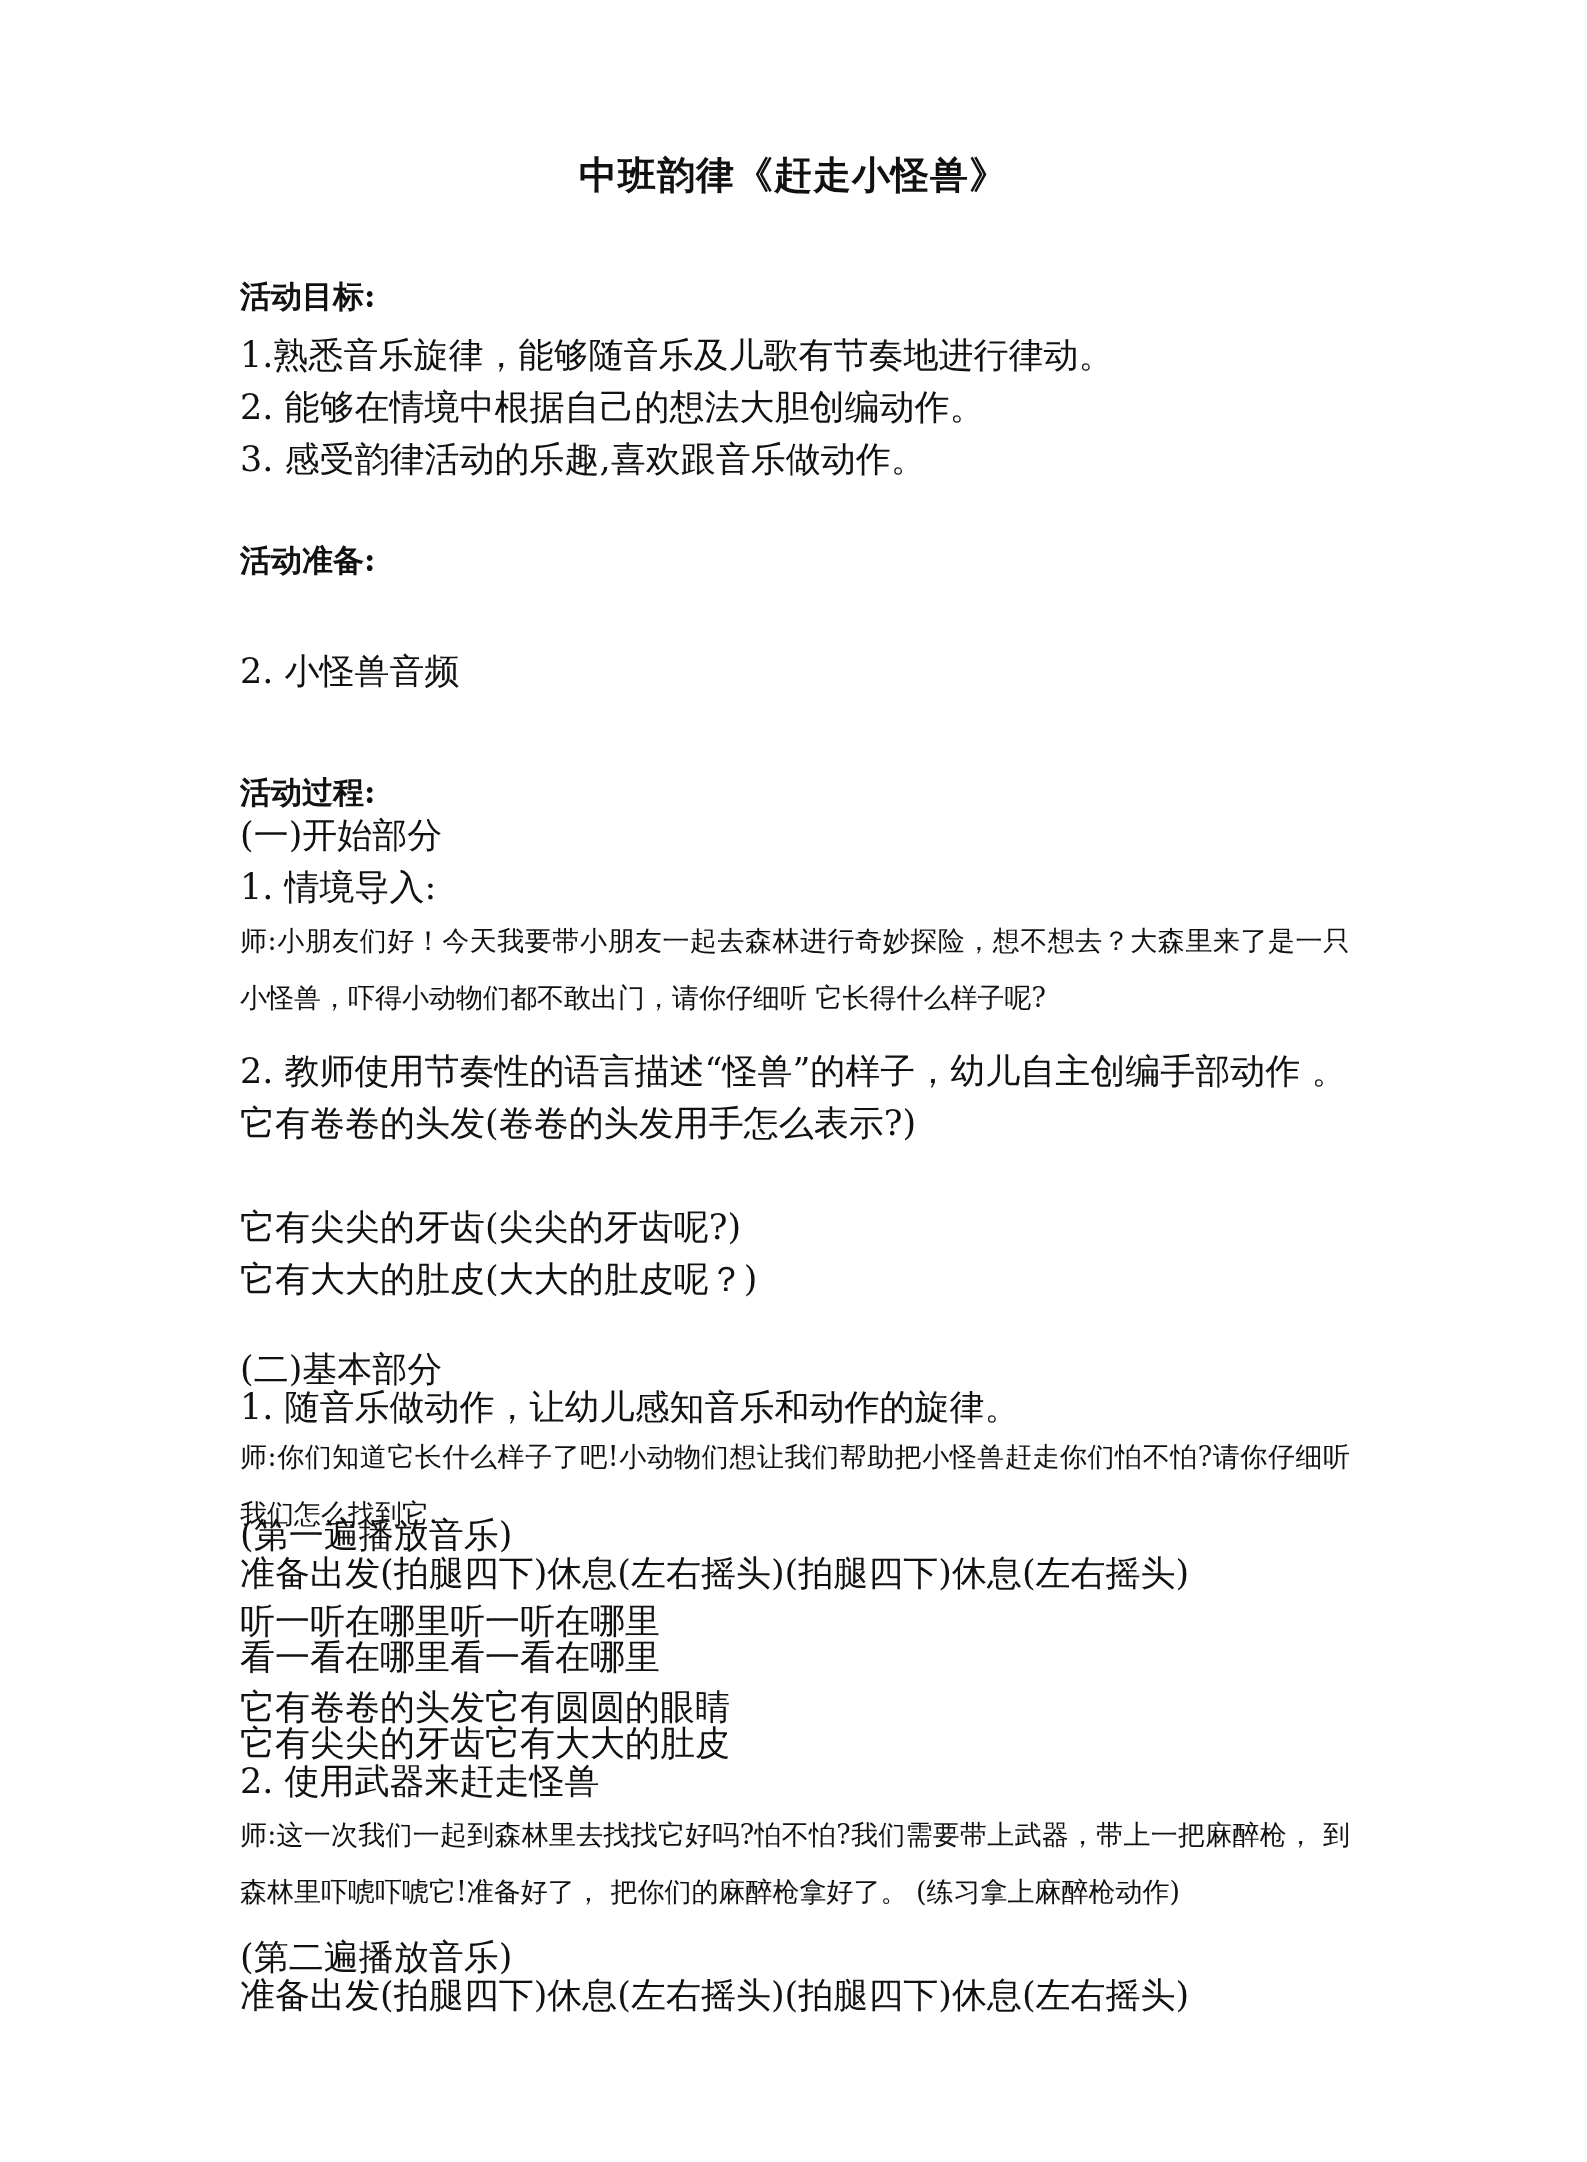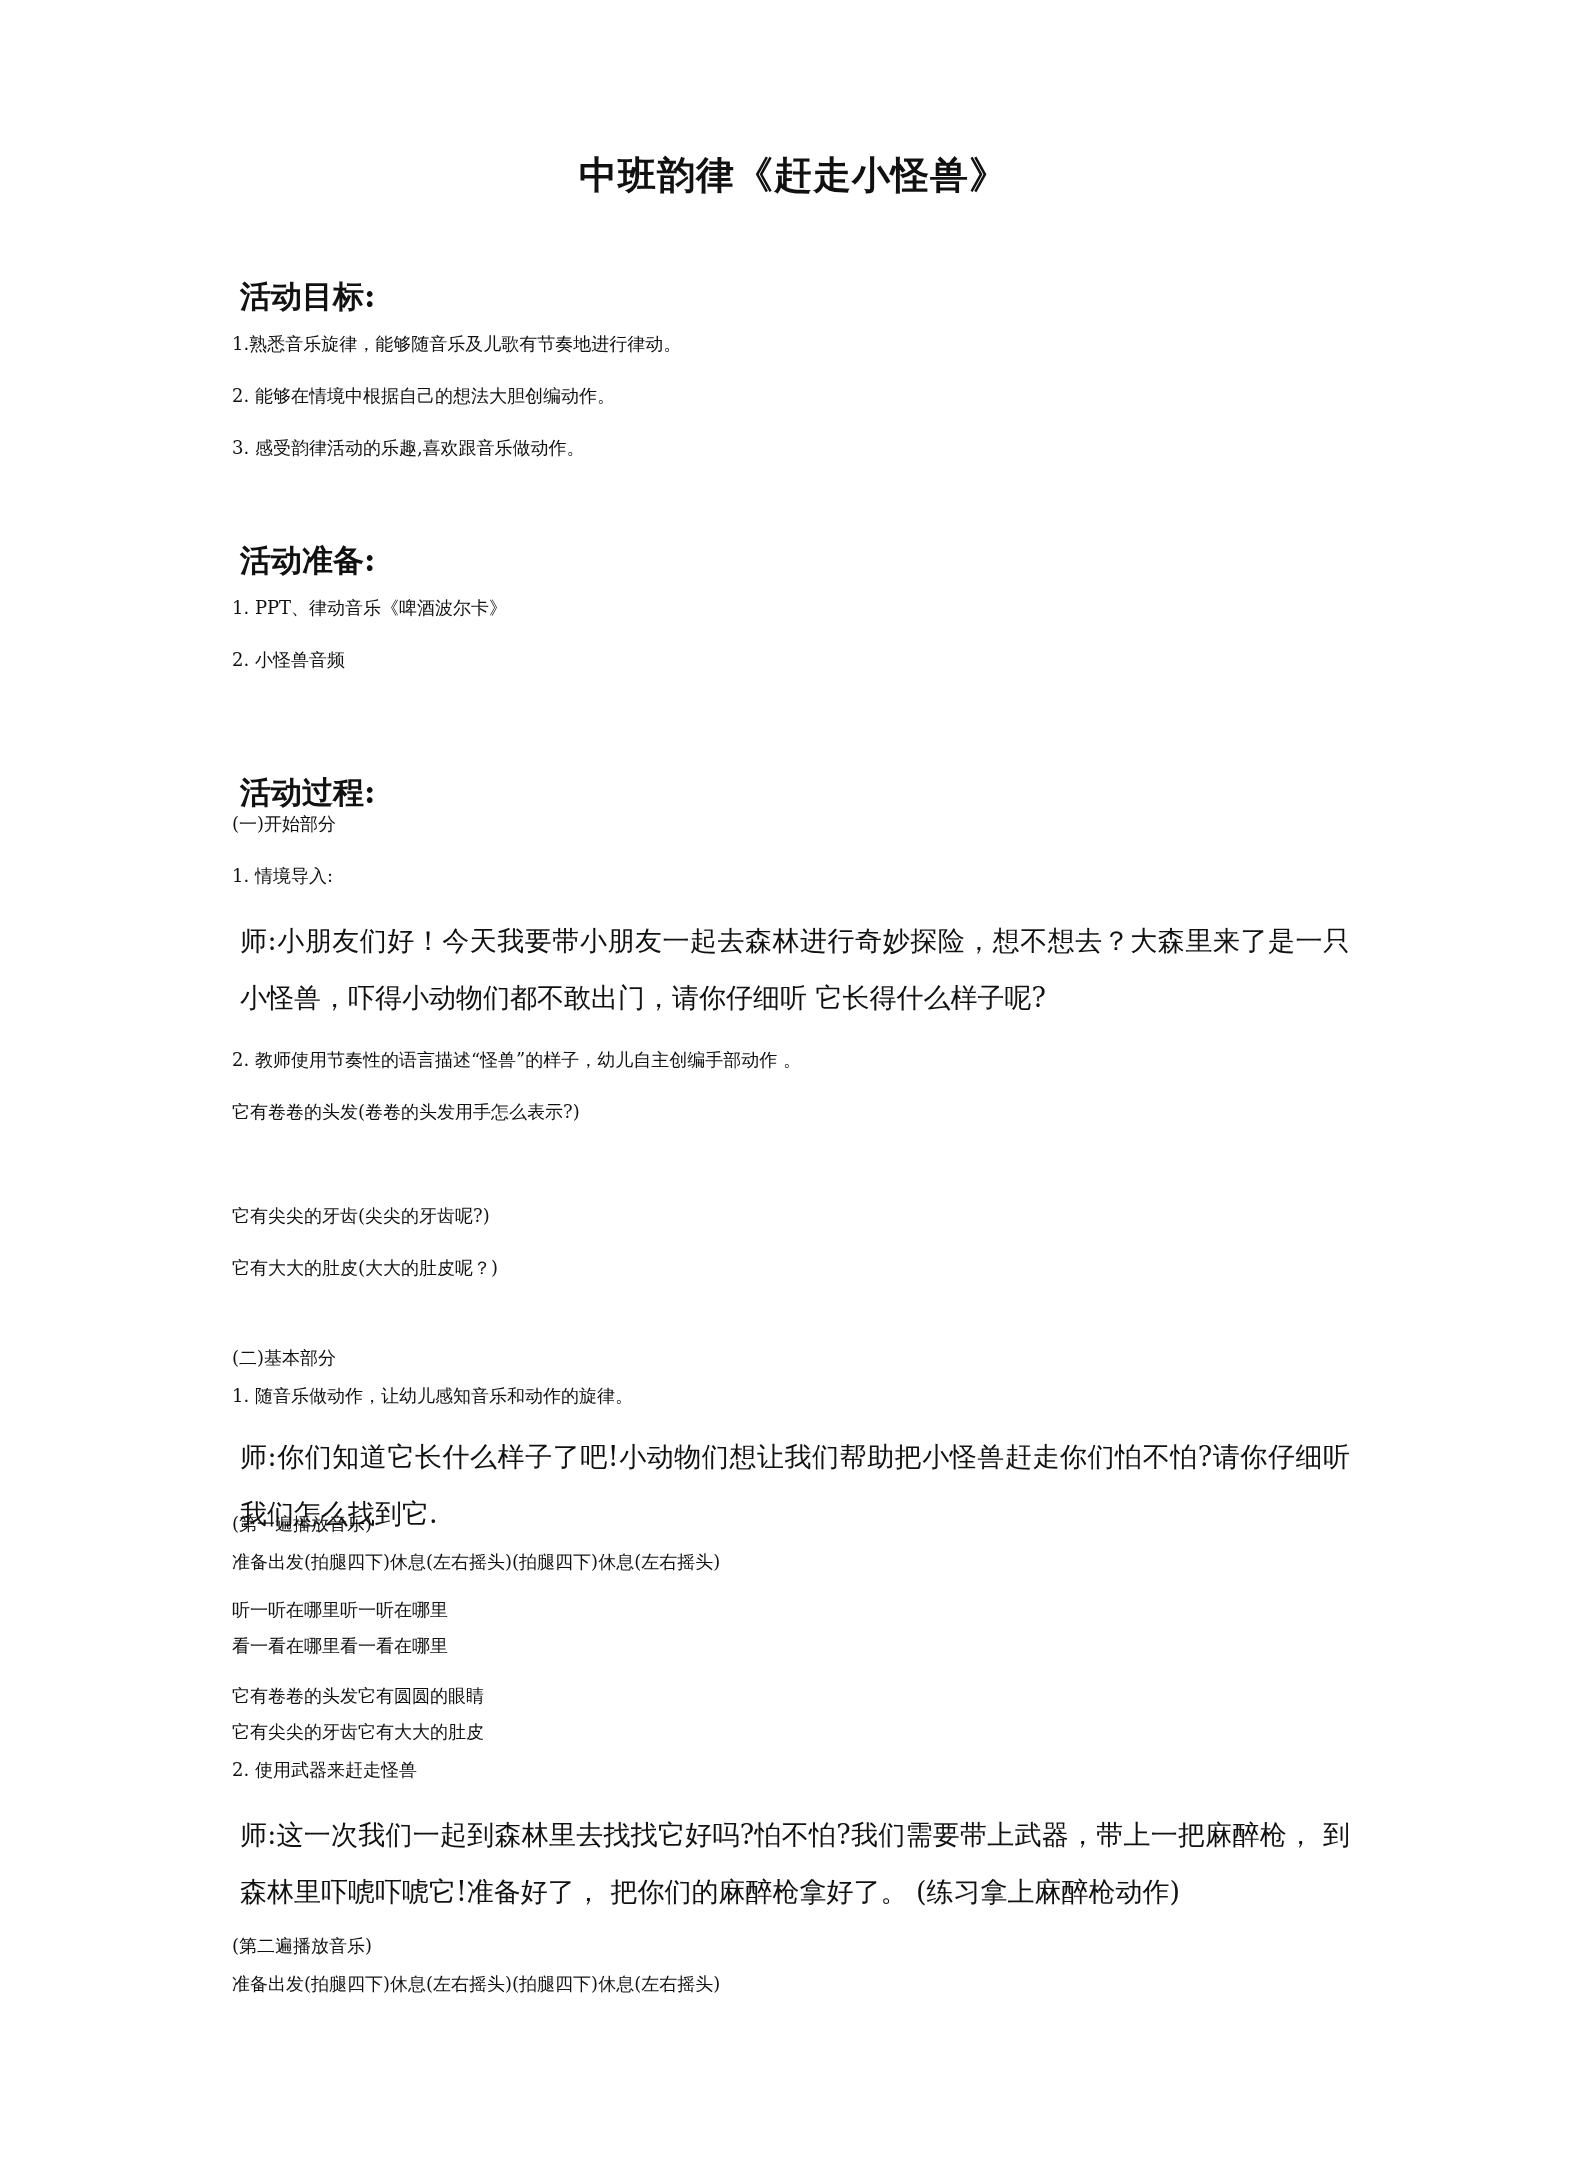--- a/index.html
+++ b/index.html
@@ -10,40 +10,39 @@
   }
   .page { position: absolute; left: 0; top: 0; width: 1587px; height: 2152px; }
   .title {
     position: absolute; left: 0; width: 1587px; top: 150px;
     text-align: center; font-size: 38px; font-weight: bold; letter-spacing: 1px;
   }
   .h {
     position: absolute; left: 240px; font-size: 31px; font-weight: bold;
   }
   .line {
-    position: absolute; left: 232px; font-size: 18px; white-space: nowrap;
+    position: absolute; left: 240px; font-size: 35px; white-space: nowrap;
   }
   .para {
     position: absolute; left: 240px; width: 1110px; font-size: 27px;
     line-height: 57px; text-align: justify;
   }
 </style>
 </head>
 <body>
 
 <div class="page">
   <div class="title">中班韵律《赶走小怪兽》</div>
 
   <div class="h" style="top:276px;">活动目标:</div>
   <div class="line" style="top:332px;">1.熟悉音乐旋律，能够随音乐及儿歌有节奏地进行律动。</div>
   <div class="line" style="top:384px;">2. 能够在情境中根据自己的想法大胆创编动作。</div>
   <div class="line" style="top:436px;">3. 感受韵律活动的乐趣,喜欢跟音乐做动作。</div>
 
   <div class="h" style="top:540px;">活动准备:</div>
-  <div class="line" style="top:596px;">1.  PPT、律动音乐《啤酒波尔卡》</div>
   <div class="line" style="top:648px;">2.  小怪兽音频</div>
 
   <div class="h" style="top:756px;margin-top:16px;">活动过程:</div>
   <div class="line" style="top:812px;">(一)开始部分</div>
   <div class="line" style="top:864px;">1. 情境导入:</div>
   <div class="para" style="top:912px;">师:小朋友们好！今天我要带小朋友一起去森林进行奇妙探险，想不想去？大森里来了是一只小怪兽，吓得小动物们都不敢出门，请你仔细听 它长得什么样子呢?</div>
   <div class="line" style="top:1048px;">2. 教师使用节奏性的语言描述“怪兽”的样子，幼儿自主创编手部动作 。</div>
   <div class="line" style="top:1100px;">它有卷卷的头发(卷卷的头发用手怎么表示?)</div>
   <div class="line" style="top:1204px;">它有尖尖的牙齿(尖尖的牙齿呢?)</div>
   <div class="line" style="top:1256px;">它有大大的肚皮(大大的肚皮呢？)</div>

